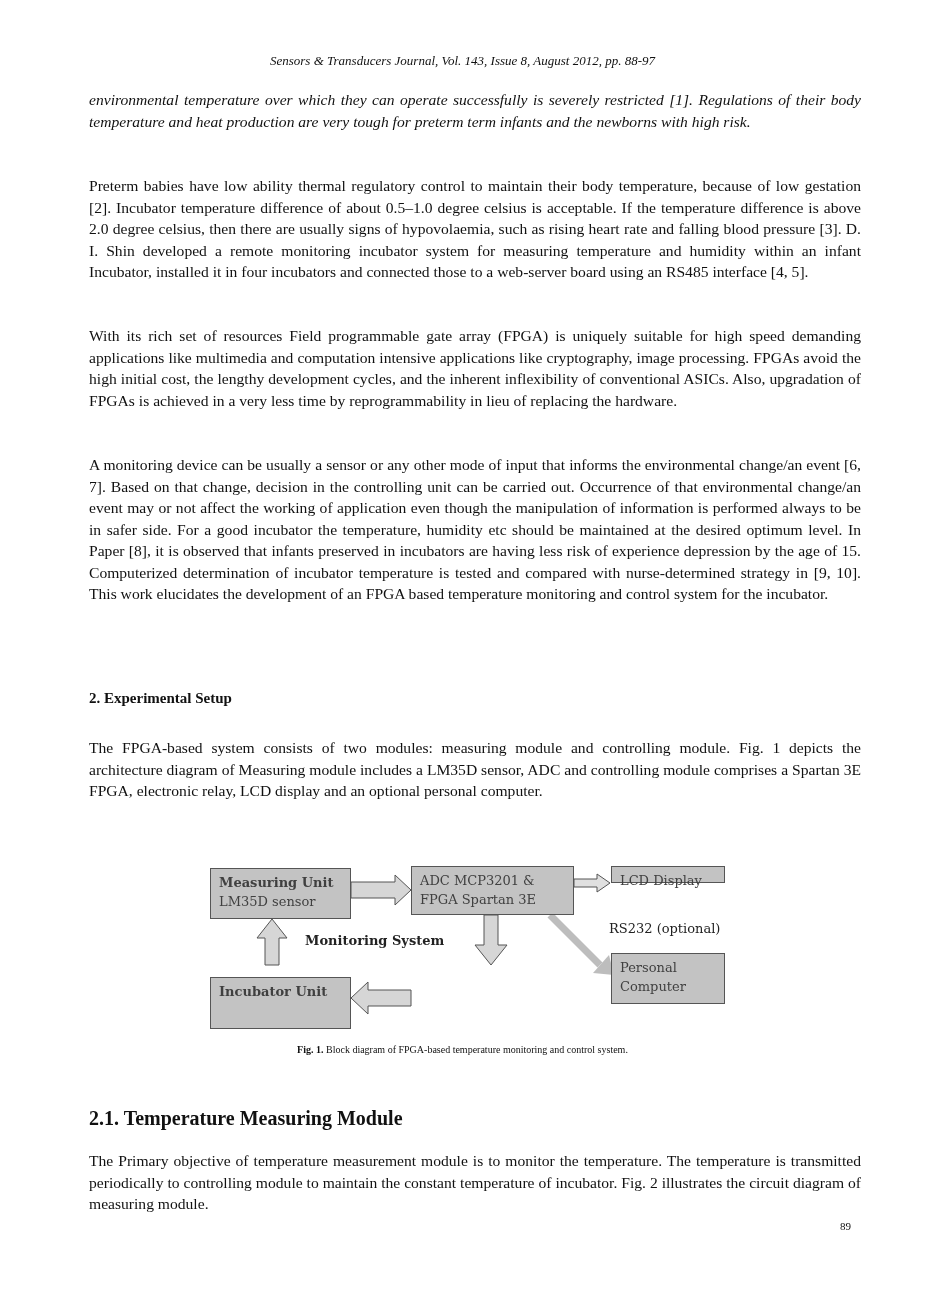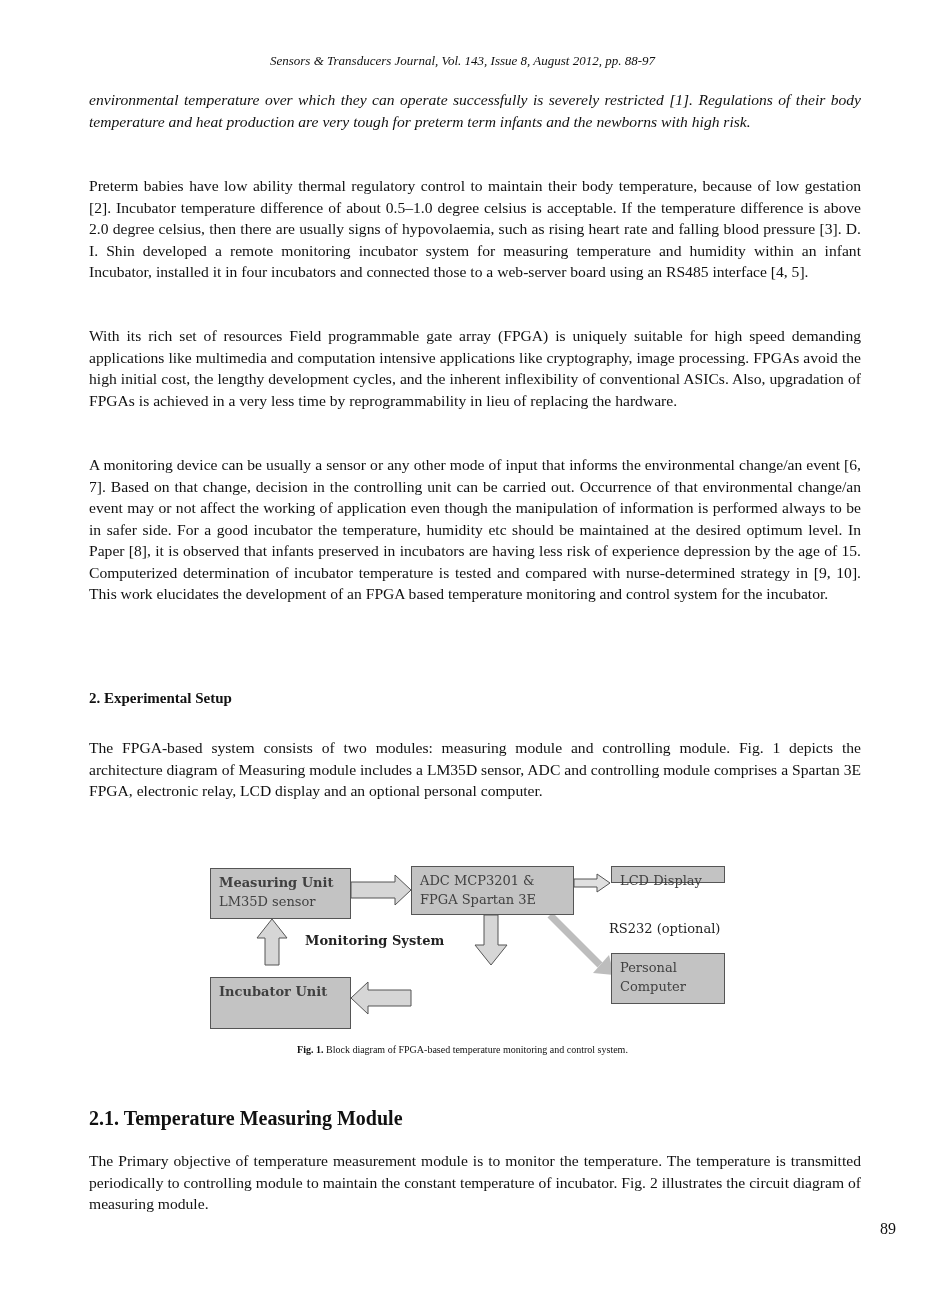--- a/index.html
+++ b/index.html
@@ -6,21 +6,21 @@
   body { width: 925px; height: 1309px; position: relative; overflow: hidden;
          font-family: "Liberation Serif", "DejaVu Serif", serif; color: #111; }
   .running-head { position: absolute; top: 53px; left: 0; width: 925px; text-align: center;
                   font-style: italic; font-size: 13px; }
   .col { position: absolute; left: 89px; width: 772px; }
   p.body { margin: 0; font-size: 15.6px; line-height: 21.5px; text-align: justify; }
   h2.sec { margin: 0; font-size: 15px; font-weight: bold; }
   h3.sub { margin: 0; font-size: 20px; font-weight: bold; }
   .caption { position: absolute; top: 1044px; left: 0; width: 925px; text-align: center; font-size: 10px; }
   .caption b { font-weight: bold; }
-  .page-num { position: absolute; top: 1220px; left: 880px; font-size: 16px; }
+  .page-num { position: absolute; top: 1220px; left: 840px; font-size: 11px; }
   .figure { position: absolute; left: 200px; top: 855px; width: 540px; height: 175px; }
   .blk { position: absolute; background: #c3c3c3; border: 1.5px solid #555; box-sizing: border-box;
          font-family: "DejaVu Serif", "Liberation Serif", serif; font-size: 13px; line-height: 19px;
          padding: 4px 8px; color: #404040; }
   .blk .bold { font-weight: bold; }
   .fig-label { position: absolute; font-family: "DejaVu Serif", serif; font-size: 13px; color: #222; }
   .fig-label.bold { font-weight: bold; }
   svg.arrows { position: absolute; left: 0; top: 0; }
 </style>
 </head>

